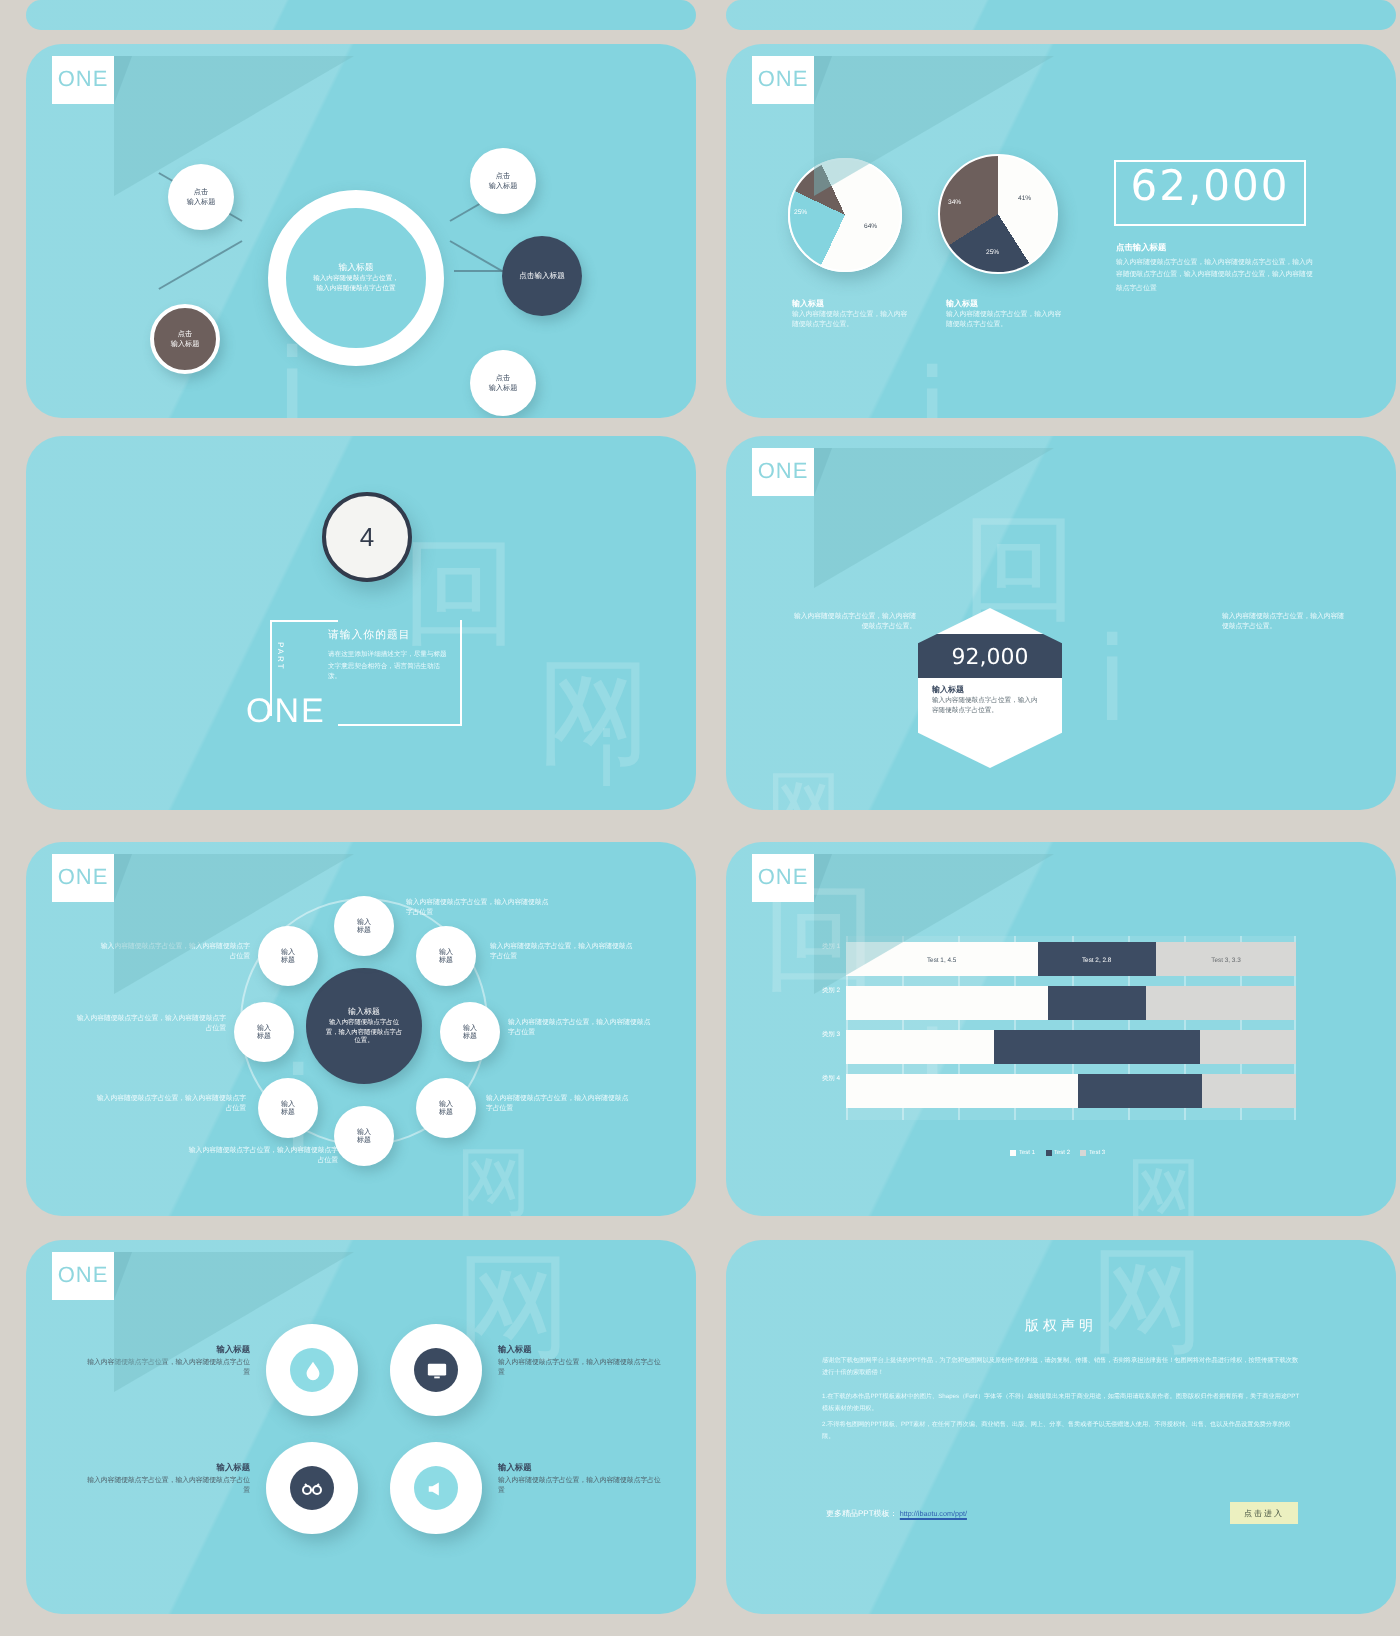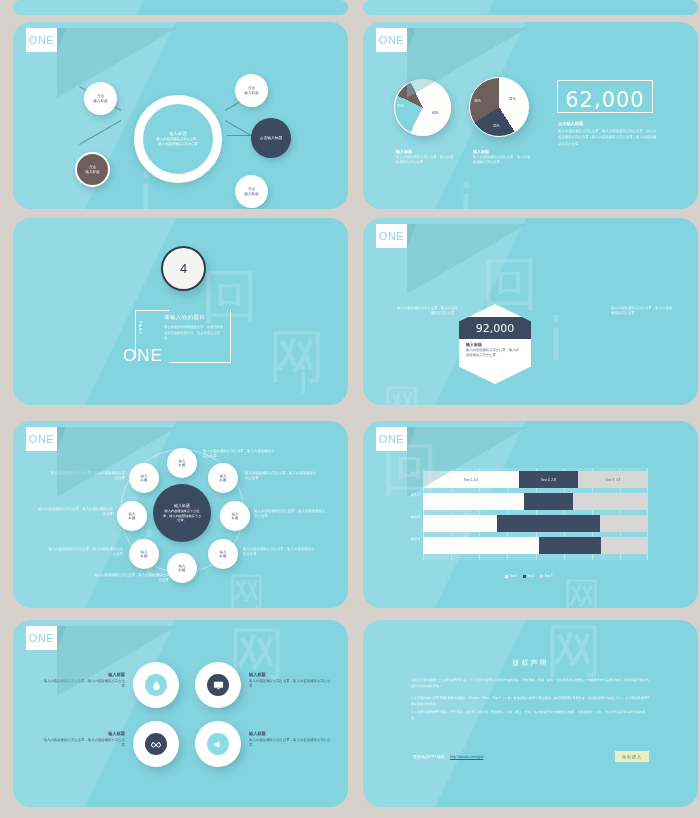--- a/index.html
+++ b/index.html
@@ -102,21 +102,21 @@
   
   .pie { position: absolute; border-radius: 50%; box-shadow: 2px 4px 8px rgba(60,110,118,.3); }
   .pie-lbl { position: absolute; color: #fff; font-size: 3.3px; }
   .pie-lbl.dark { color: #3f4a57; }
 
   
   .numbox {
     position: absolute;
     border: 1px solid #fff;
     color: #fff;
-    display: flex; align-items: flex-end; justify-content: center;
+    display: flex; align-items: flex-start; justify-content: center;
     font-size: 21px; letter-spacing: 1px;
     font-family: "DejaVu Sans", sans-serif;
   }
 
   
   .clock {
     position: absolute; border-radius: 50%;
     background: #f4f4f2;
     border: 2.5px solid #323b4c;
     display: flex; align-items: center; justify-content: center;

